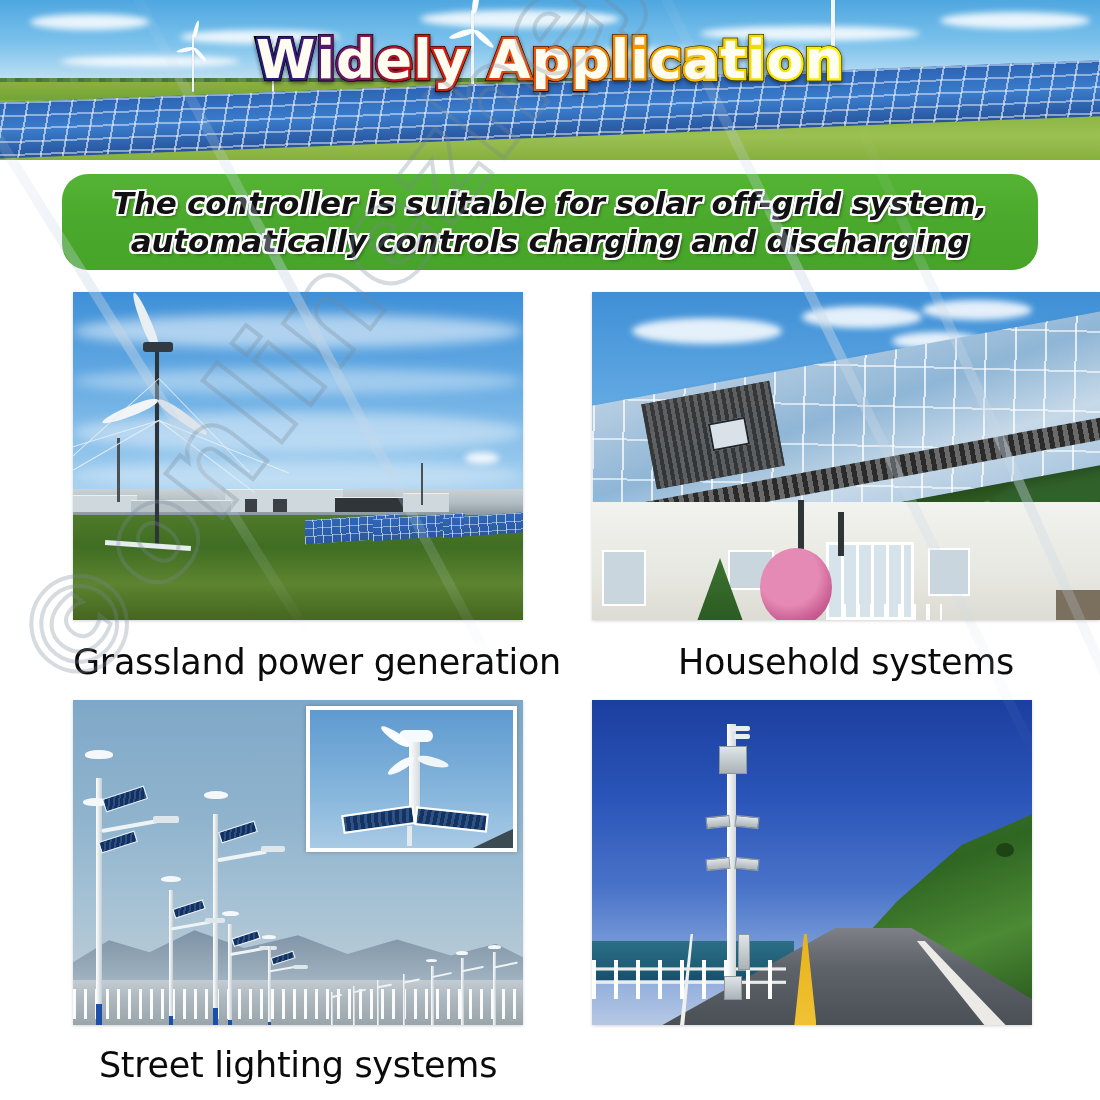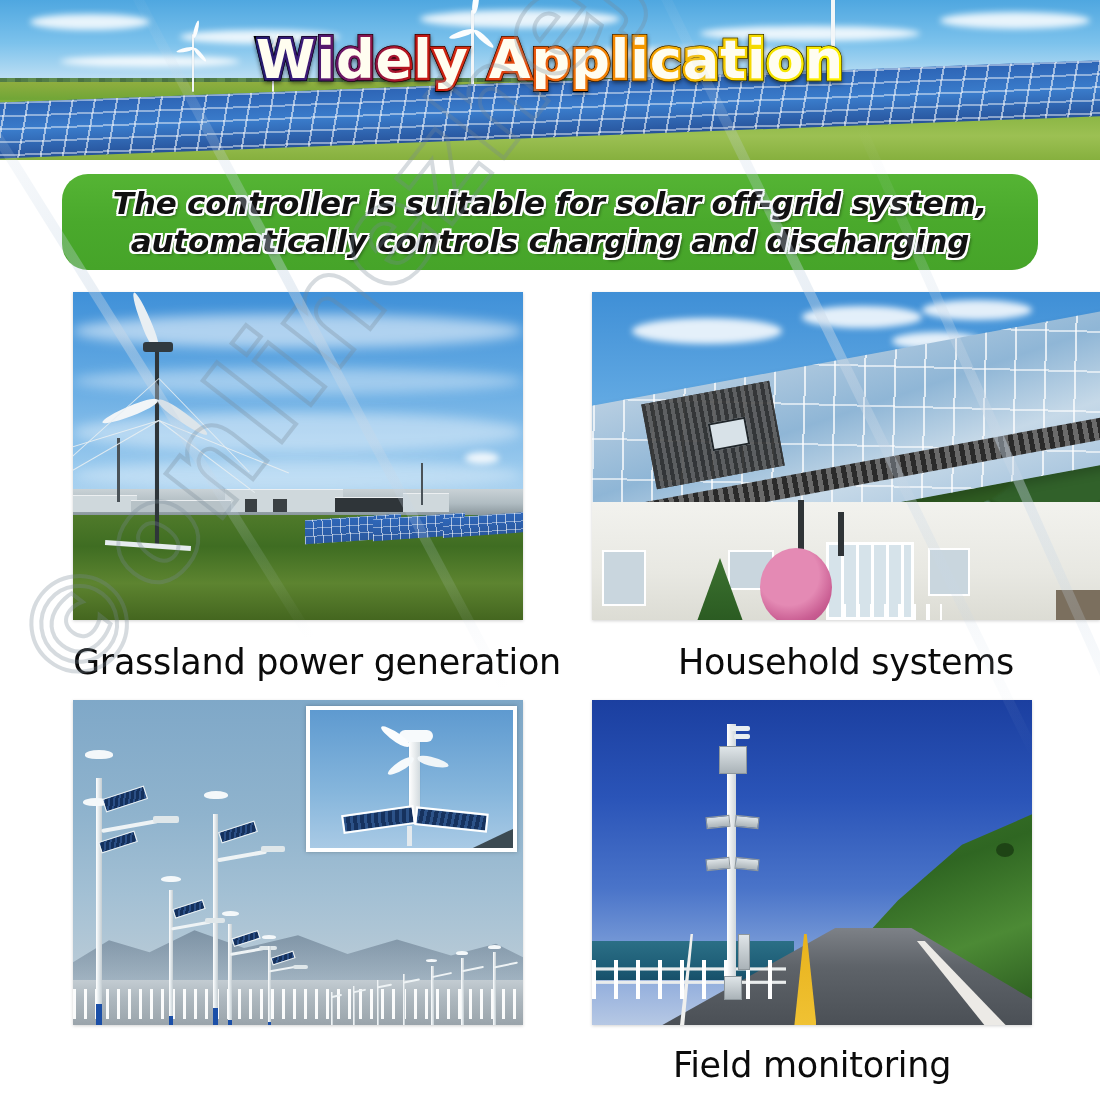--- a/index.html
+++ b/index.html
@@ -553,20 +553,21 @@
           <div class="blade" style="left:26px; top:12px; width:9px; height:30px; transform:rotate(238deg); background:#f6fafc;"></div>
         </div>
         <div style="position:absolute; left:16%; bottom:14%; width:34%; height:11%;
           background: repeating-linear-gradient(96deg,#2c5288 0 3px,#16325e 3px 7px); border:2px solid #ffffff; transform: rotate(-8deg);"></div>
         <div style="position:absolute; left:52%; bottom:14%; width:34%; height:11%;
           background: repeating-linear-gradient(96deg,#2c5288 0 3px,#16325e 3px 7px); border:2px solid #ffffff; transform: rotate(6deg);"></div>
         <div style="position:absolute; left:48%; bottom:2%; width:5px; height:14%; background:#e4eaee;"></div>
         <div style="position:absolute; right:0; bottom:0; width:20%; height:14%; background:#3c4a52; clip-path:polygon(100% 0,100% 100%,0 100%);"></div>
       </div>
     </div>
+    <div class="caption">Street lighting systems</div>
   </div>
 
   <div class="cell cell-d">
     <div class="photo">
       <div class="p4-sky"></div>
       <div class="p4-sea"></div>
       <div class="p4-hill"></div>
       <div class="p4-road"></div>
       <div class="p4-centerline"></div>
       <div class="p4-edgeline" style="left:20%; bottom:0; width:4%; height:28%; clip-path:polygon(60% 0,74% 0,24% 100%,0 100%); background:#f0f0ee;"></div>
@@ -580,21 +581,20 @@
         <div class="p4-sensor" style="left:20px; top:28px; width:16px; height:5px;"></div>
         <div class="p4-box" style="left:-8px; top:110px; width:22px; height:10px; transform:rotate(-6deg);"></div>
         <div class="p4-box" style="left:21px; top:110px; width:22px; height:10px; transform:rotate(6deg);"></div>
         <div class="p4-box" style="left:-8px; top:152px; width:22px; height:10px; transform:rotate(-6deg);"></div>
         <div class="p4-box" style="left:21px; top:152px; width:22px; height:10px; transform:rotate(6deg);"></div>
         <div class="p4-box" style="left:24px; top:228px; width:10px; height:34px;"></div>
         <div class="p4-box" style="left:10px; top:270px; width:16px; height:22px;"></div>
       </div>
       <div style="position:absolute; right:4%; top:44%; width:18px; height:14px; background:#1e4415; border-radius:50%;"></div>
     </div>
-    <div class="caption">Field monitoring</div>
   </div>
 
 </div>
 
 <div class="watermark">
   <div class="wm-text">©onlinezhejiang</div>
   <div class="wm-streak" style="left:-60px; top:40px;  width:700px; transform:rotate(58deg);"></div>
   <div class="wm-streak" style="left:120px; top:-40px; width:820px; transform:rotate(62deg);"></div>
   <div class="wm-streak" style="left:640px; top:-60px; width:900px; transform:rotate(64deg);"></div>
   <div class="wm-streak" style="left:860px; top:120px; width:700px; transform:rotate(66deg);"></div>

